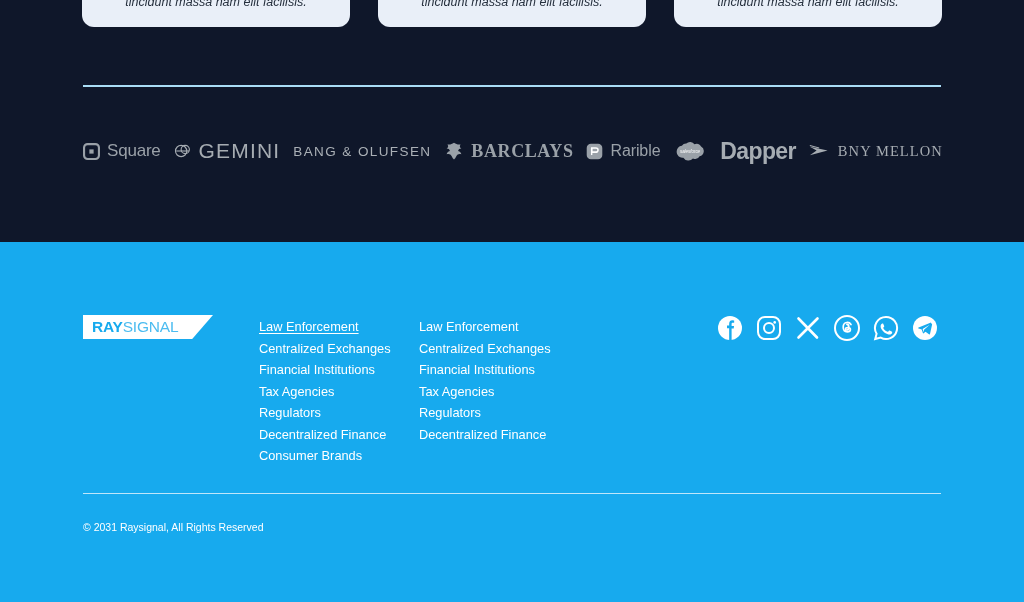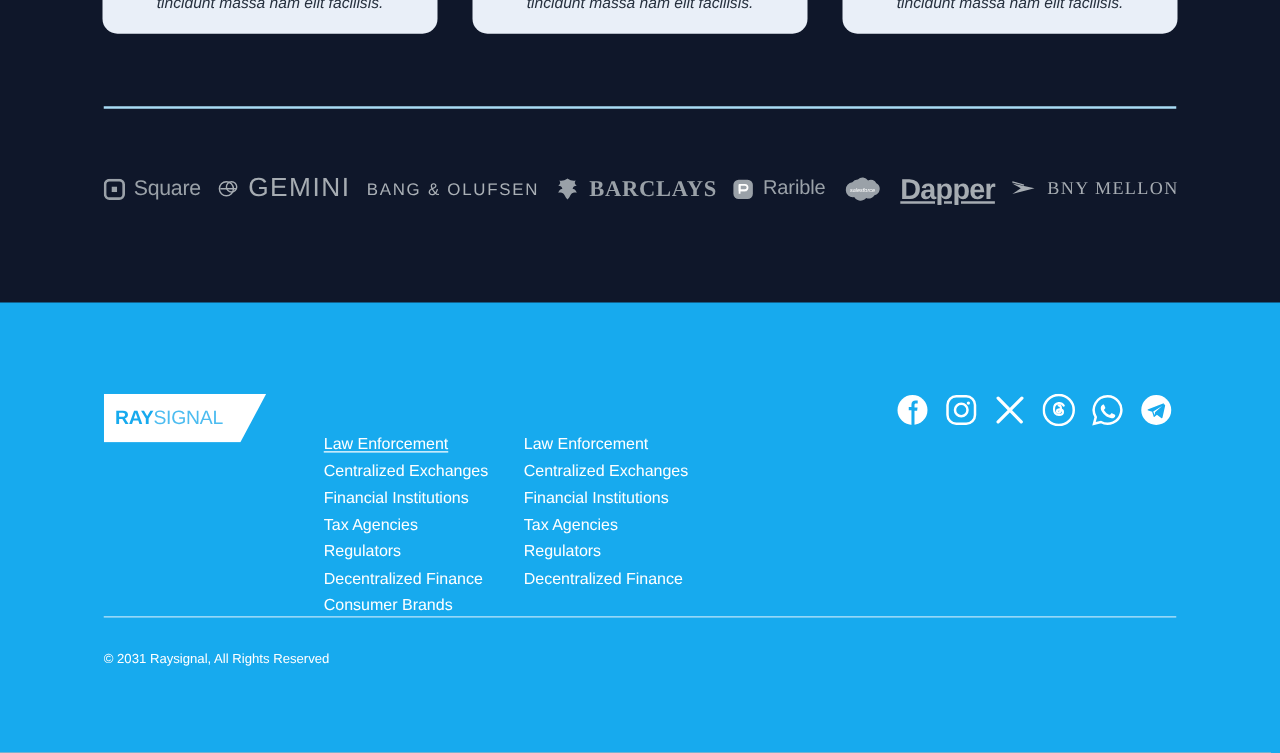--- a/index.html
+++ b/index.html
@@ -46,45 +46,45 @@
   }
   .logo { display: flex; align-items: center; gap: 7px; white-space: nowrap; justify-content: space-between; }
   .logo svg { display: block; }
 
   .lg-square   { font-size: 17px; color:#9aa1a8; letter-spacing:-0.2px; }
   .lg-gemini   { font-size: 21px; color:#a6acb2; letter-spacing:1.2px; }
   .lg-bang     { font-size: 13.5px; color:#aab0b6; letter-spacing:1.4px; }
   .lg-barclays { font-size: 18px; color:#9aa1a8; letter-spacing:0.6px; 
                  font-family:"Liberation Serif", serif; font-weight:700; }
   .lg-rarible  { font-size: 16px; color:#9aa1a8; letter-spacing:-0.1px; }
-  .lg-dapper   { font-size: 23px; color:#a6acb2; font-weight:700; letter-spacing:-0.6px;text-decoration:underline; }
+  .lg-dapper   { font-size: 23px; color:#a6acb2; font-weight:700; letter-spacing:-0.6px; }
   .lg-bny      { font-family:"Liberation Serif", serif; font-size:14.5px; color:#a6acb2; letter-spacing:1.1px; }
 
   
   .footer {
     position: absolute; left: 0; top: 242px;
     width: 1024px; height: 360px;
     background: #17aaee;
     color: #ffffff;
   }
 
   .brand { position: absolute; left: 83px; top: 315px; }
   .brand-flag {
     position: relative;
-    width: 130px; height: 39px;
+    width: 130px; height: 24px;
     background: #ffffff;
     clip-path: polygon(0 0, 100% 0, 84% 100%, 0 100%);
     display: flex; align-items: center;
   }
   .brand-text { padding-left: 9px; font-size: 15.5px; letter-spacing: -0.2px; }
   .brand-ray { font-weight: 700; color: #17aaee; }
   .brand-signal { font-weight: 400; color: #4cbcf0; }
 
   .navcols { position: absolute; left: 259px; top: 316px; display: flex; }
-  .navcol { display: flex; flex-direction: column; margin-top: 28px; }
+  .navcol { display: flex; flex-direction: column; }
   .navcol.c1 { width: 160px; }
   .navcol.c2 { width: 160px; margin-left: 0px; }
   .navcol.c2 { position: relative; left: 0; }
   .navcols .c2 { margin-left: 0; }
   .nav-item {
     font-size: 12.8px; color: #ffffff; line-height: 21px;
     white-space: nowrap; text-decoration: none; margin-bottom: 0.5px;
   }
   .nav-item.active { text-decoration: underline; text-underline-offset: 2px; }
 

